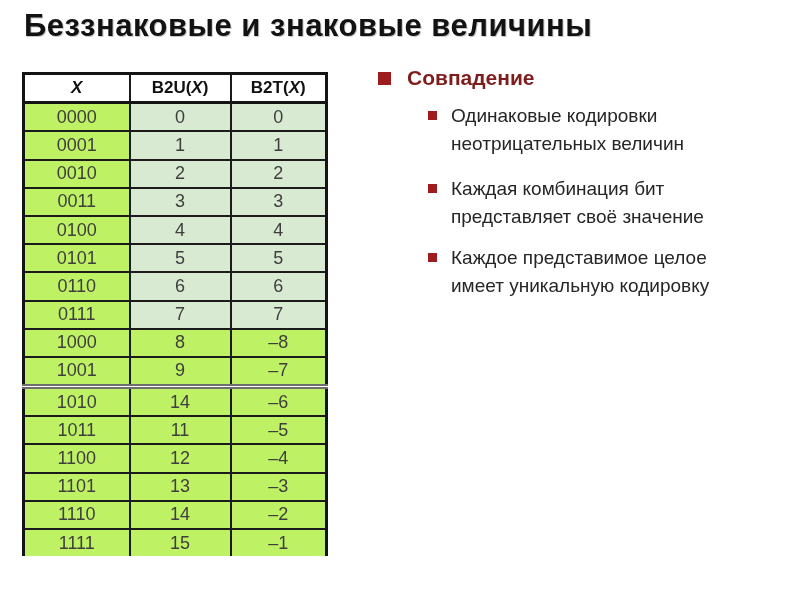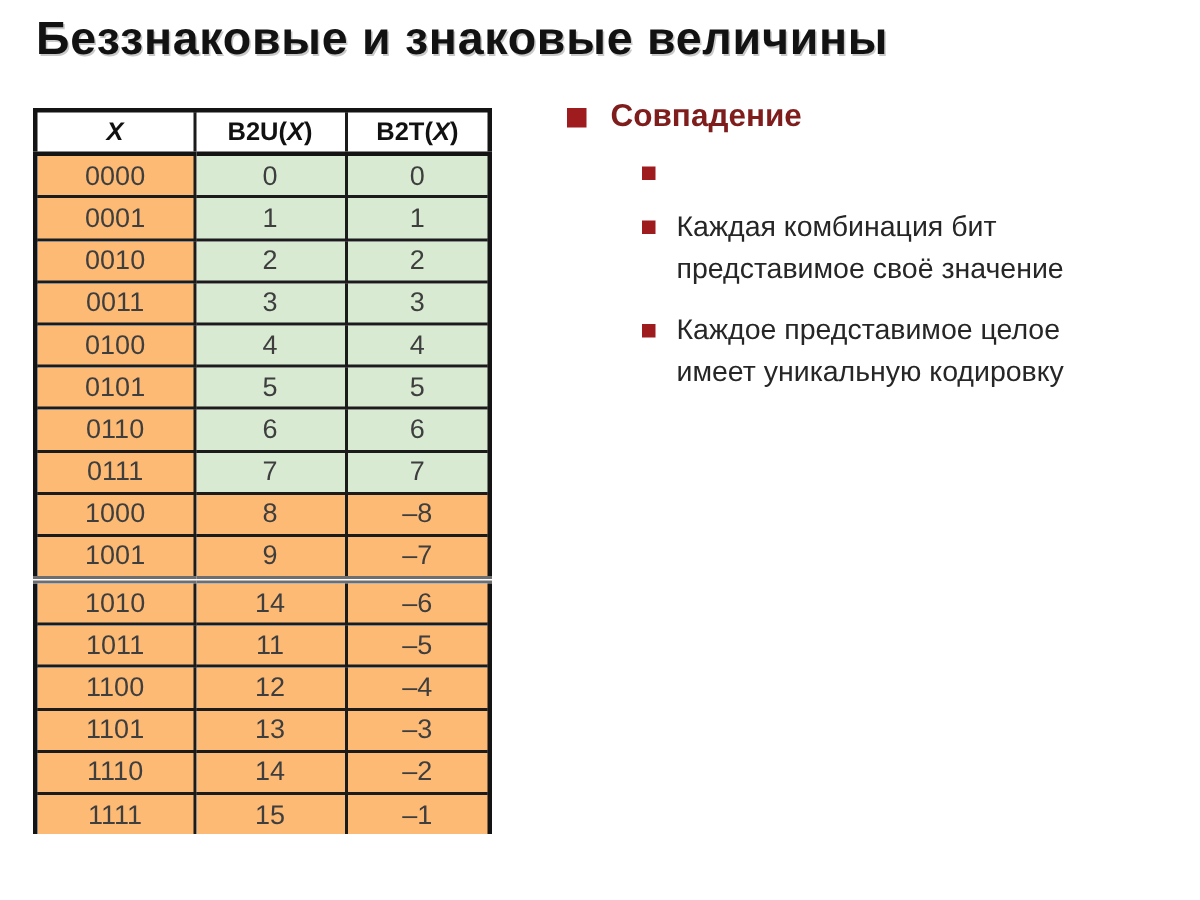--- a/index.html
+++ b/index.html
@@ -48,21 +48,21 @@
     font-size: 17px;
     font-weight: bold;
     color: #111;
     background: #ffffff;
     border-bottom: 3px solid #141414;
   }
   table.enc th i { font-style: italic; }
   table.enc td {
     font-size: 18px;
     color: #3e3e3e;
-    background: #fdba74;
+    background: #bef264;
   }
   table.enc td.hl { background: var(--hl, #d8ead2); }
   table.enc tr.seam td { border-top: 5px double #6e6e6e; }
   
   .bullets {
     position: absolute;
     left: 376px;
     top: 66px;
     width: 415px;
   }
@@ -206,27 +206,28 @@
 
   <div class="bullets">
 
     <div class="bullet-group">
       <div class="main-bullet">
         <span class="sq-main"></span>
         <span>Совпадение</span>
       </div>
       <div class="sub-bullet">
         <span class="sq-sub"></span>
+        <span class="sub-text">Одинаковые кодировки неотрицательных величин</span>
       </div>
     </div>
 
     <div class="bullet-group">
       <div class="sub-bullet">
         <span class="sq-sub"></span>
-        <span class="sub-text">Каждая комбинация бит представимое своё значение</span>
+        <span class="sub-text">Каждая комбинация бит представляет своё значение</span>
       </div>
       <div class="sub-bullet">
         <span class="sq-sub"></span>
         <span class="sub-text">Каждое представимое целое имеет уникальную кодировку</span>
       </div>
     </div>
 
   </div>
 </div>
 

